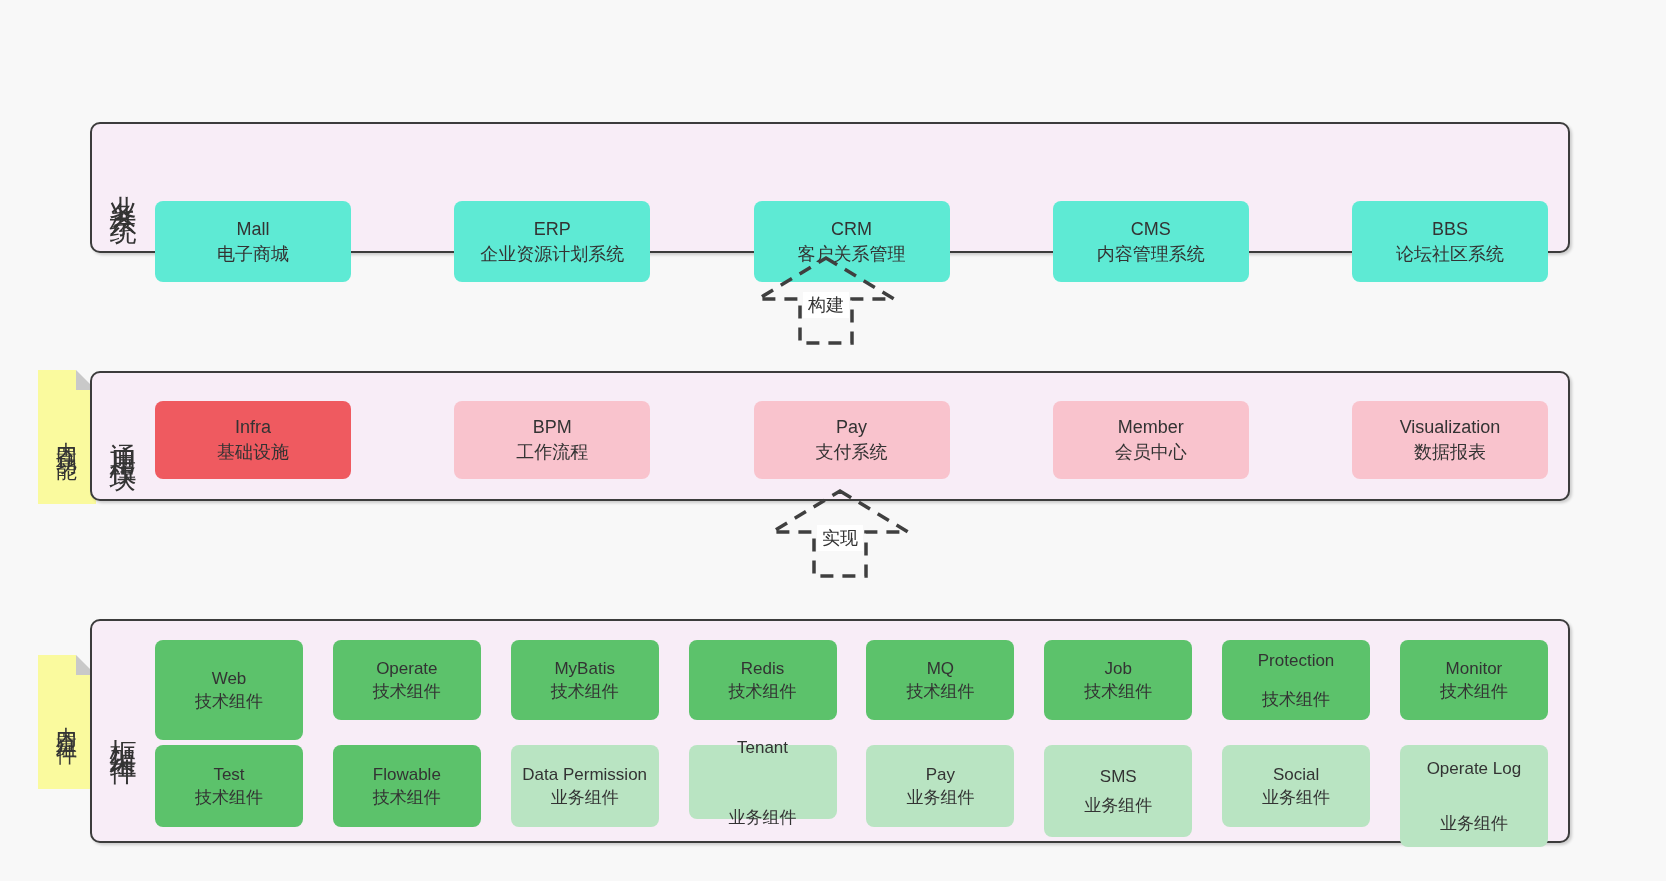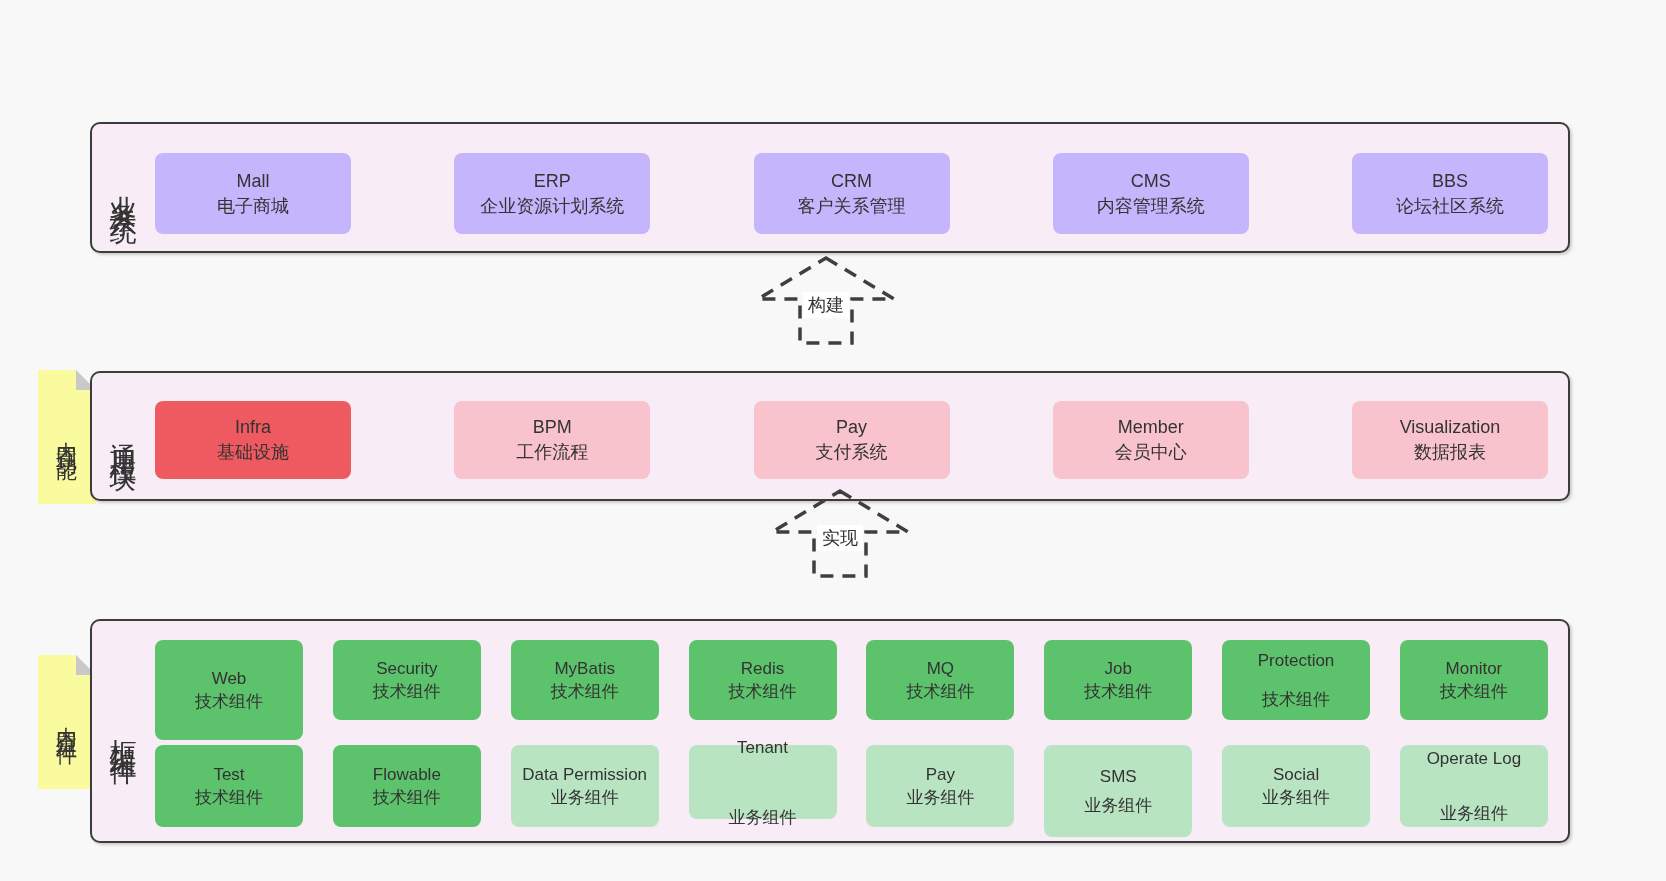--- a/index.html
+++ b/index.html
@@ -50,21 +50,21 @@
     justify-content:center;
     text-align:center;
     border-radius:8px;
     font-size:18px;
     line-height:25px;
   }
   .box .box-name{display:block;}
   .box .box-desc{display:block;}
   .w6{flex:0 0 196px;}
   .w8{flex:0 0 148px;font-size:17px;line-height:23px;}
-  .blue{background:#c4b5fd;}
+  .blue{background:#5eead4;margin-top:48px;}
   .red{background:#ef5a60;}
   .pink{background:#f9c3cd;text-align:center;}
   .green{background:#5cc26b;}
   .green-light{background:#b9e4c2;}
   .note{
     position:absolute;
     left:38px;width:58px;height:134px;
     background:#fafa9e;
     z-index:1;
     display:flex;align-items:center;justify-content:center;
@@ -188,21 +188,21 @@
   <div class="section" style="top:619px;height:224px;">
     <div class="v-label">
       <span>框架组件</span>
     </div>
     <div class="box-row" style="top:19px;">
       <div class="box green w8" style="height:100px;">
         <span class="box-name">Web</span>
         <span class="box-desc">技术组件</span>
       </div>
       <div class="box green w8" style="height:80px;">
-        <span class="box-name">Security</span>
+        <span class="box-name">Operate</span>
         <span class="box-desc">技术组件</span>
       </div>
       <div class="box green w8" style="height:80px;">
         <span class="box-name">MyBatis</span>
         <span class="box-desc">技术组件</span>
       </div>
       <div class="box green w8" style="height:80px;">
         <span class="box-name">Redis</span>
         <span class="box-desc">技术组件</span>
       </div>
@@ -245,20 +245,20 @@
         <span class="box-desc">业务组件</span>
       </div>
       <div class="box green-light w8" style="height:92px;gap:6px;">
         <span class="box-name">SMS</span>
         <span class="box-desc">业务组件</span>
       </div>
       <div class="box green-light w8" style="height:82px;">
         <span class="box-name">Social</span>
         <span class="box-desc">业务组件</span>
       </div>
-      <div class="box green-light w8" style="height:82px;gap:32px;">
+      <div class="box green-light w8" style="height:102px;gap:32px;">
         <span class="box-name">Operate Log</span>
         <span class="box-desc">业务组件</span>
       </div>
     </div>
   </div>
 
 </div>
 
 </body></html>

